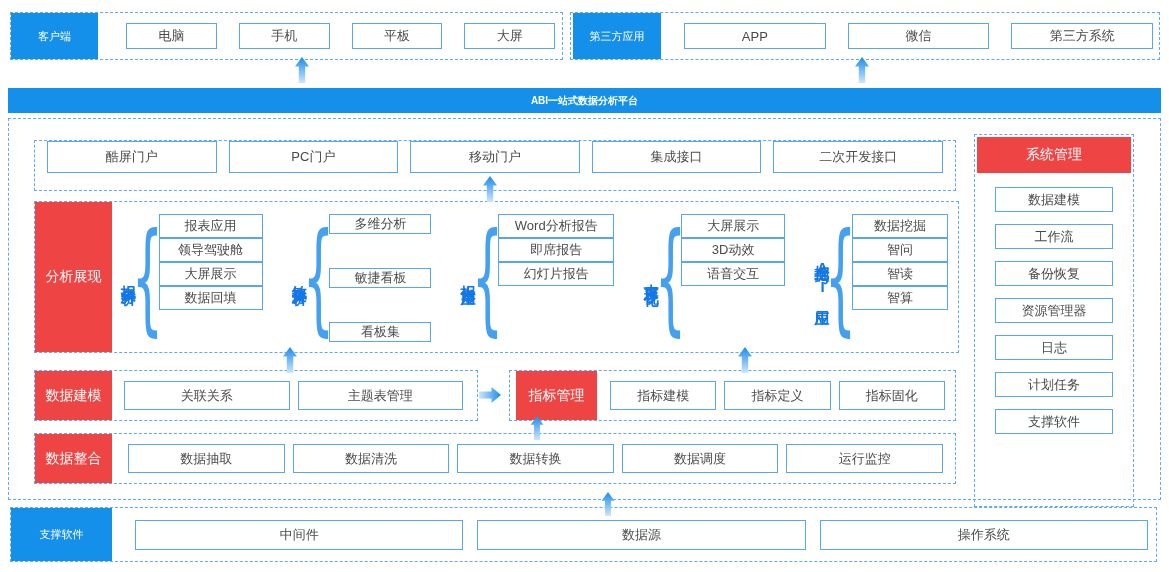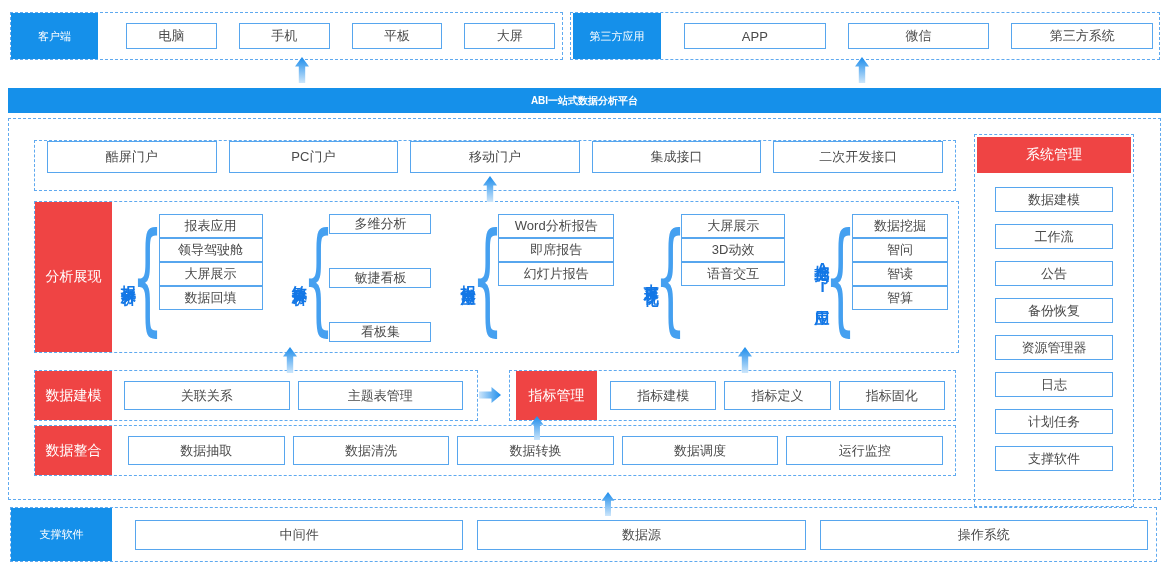--- a/index.html
+++ b/index.html
@@ -44,21 +44,21 @@
   .model-left { left:25px; top:251px; width:444px; height:51px; }
   .model-right { left:500px; top:251px; width:447px; height:51px; }
   .row-label { left:0; top:0; width:77px; height:100%; }
   .row-items { position:absolute; top:10px; bottom:10px; display:flex; gap:8px; }
   .row-items .wbox { flex:1; }
   .mi-left { left:89px; right:14px; }
   .ind-label { left:6px; top:0; width:81px; height:100%; }
   .mi-right { left:100px; right:10px; }
 
   
-  .integration { left:25px; top:306px; width:922px; height:51px; }
+  .integration { left:25px; top:314px; width:922px; height:51px; }
   .int-items { left:93px; right:12px; }
 
   
   .syscol { left:965px; top:15px; width:160px; height:373px; }
   .sys-header { left:2px; top:2px; right:2px; height:36px; width:auto; }
   .sys-items { position:absolute; left:20px; right:20px; top:52px; display:flex; flex-direction:column; gap:12px; }
   .sys-items .wbox { height:25px; }
 
   
   .support { left:10px; top:507px; width:1147px; height:55px; }
@@ -215,21 +215,20 @@
         <div class="wbox">数据调度</div>
         <div class="wbox">运行监控</div>
       </div>
     </div>
 
     <div class="dashed syscol">
       <div class="light-label sys-header">系统管理</div>
       <div class="sys-items">
         <div class="wbox">数据建模</div>
         <div class="wbox">工作流</div>
-        <div class="wbox">公告</div>
         <div class="wbox">备份恢复</div>
         <div class="wbox">资源管理器</div>
         <div class="wbox">日志</div>
         <div class="wbox">计划任务</div>
         <div class="wbox">支撑软件</div>
       </div>
     </div>
 
   </div>
 

